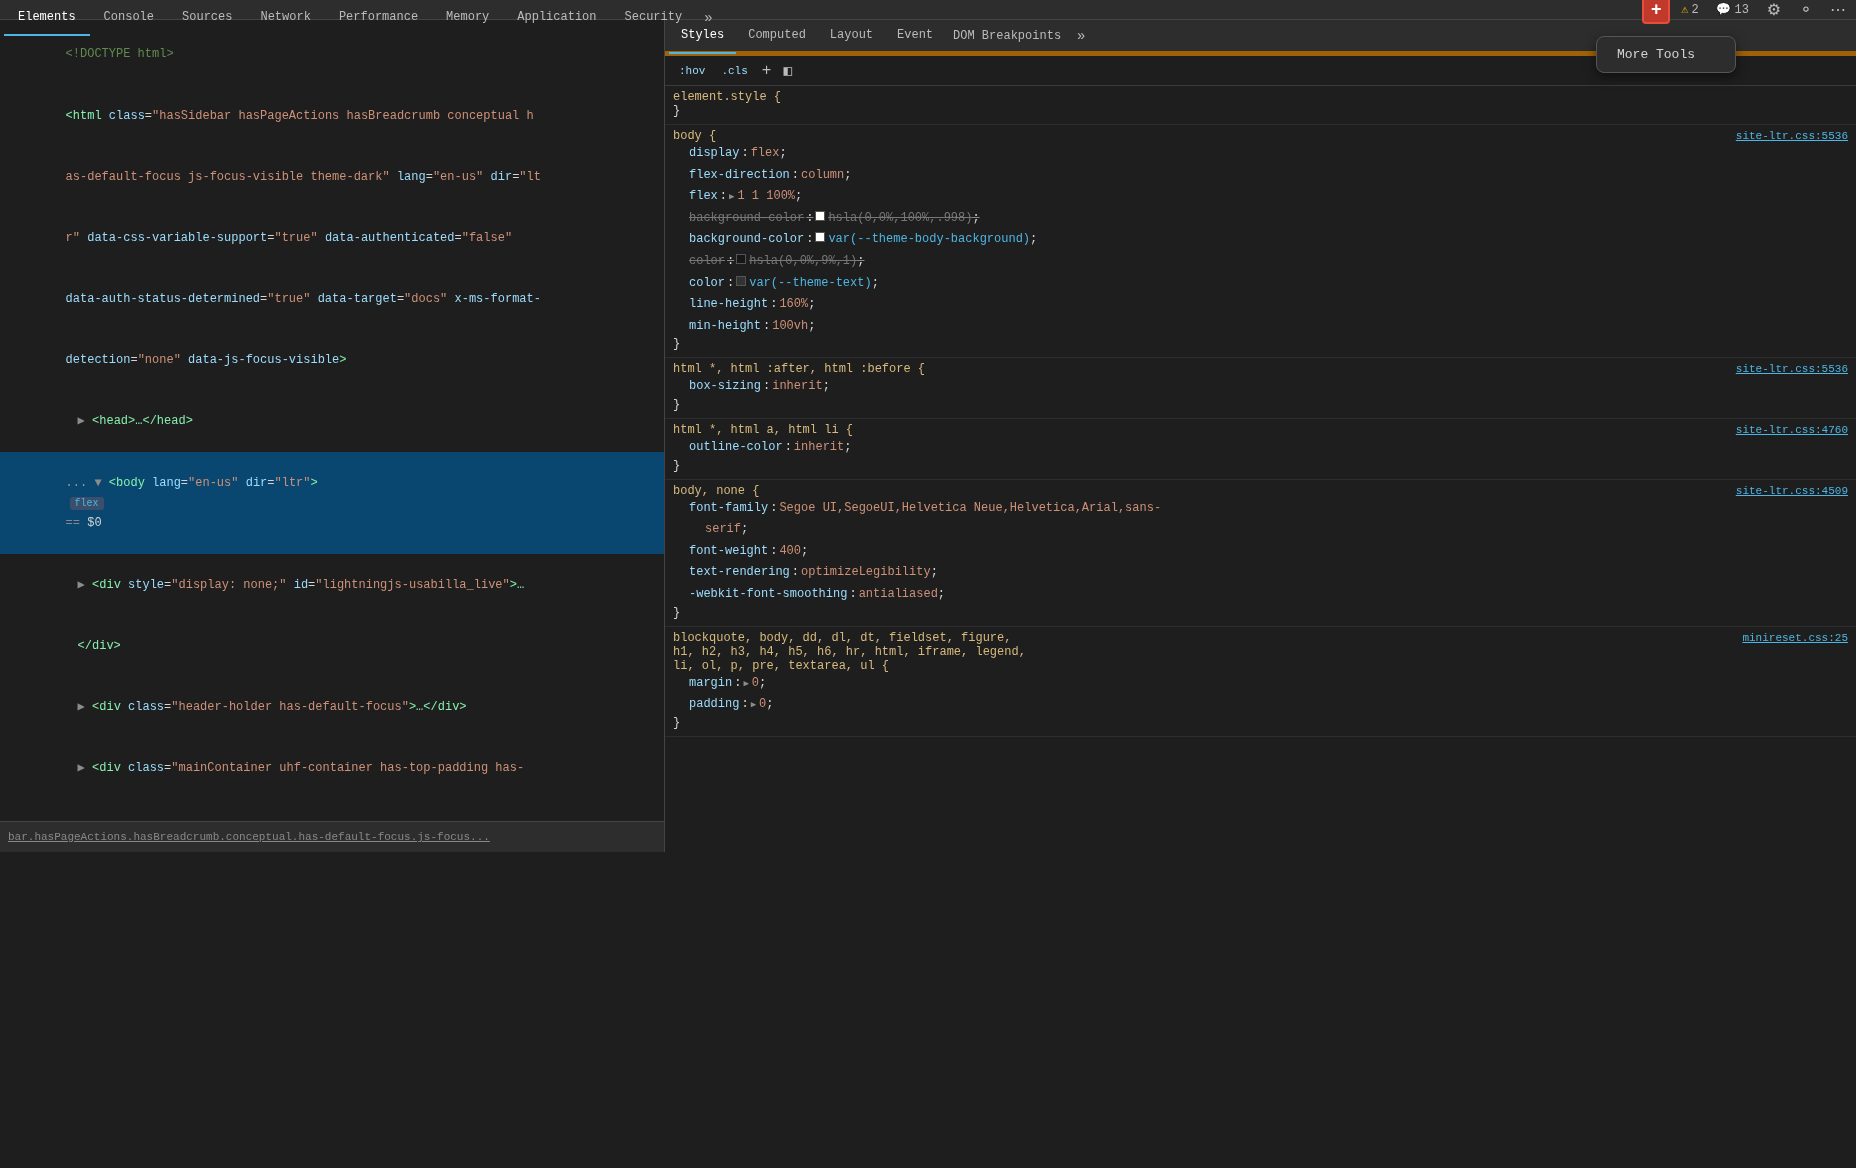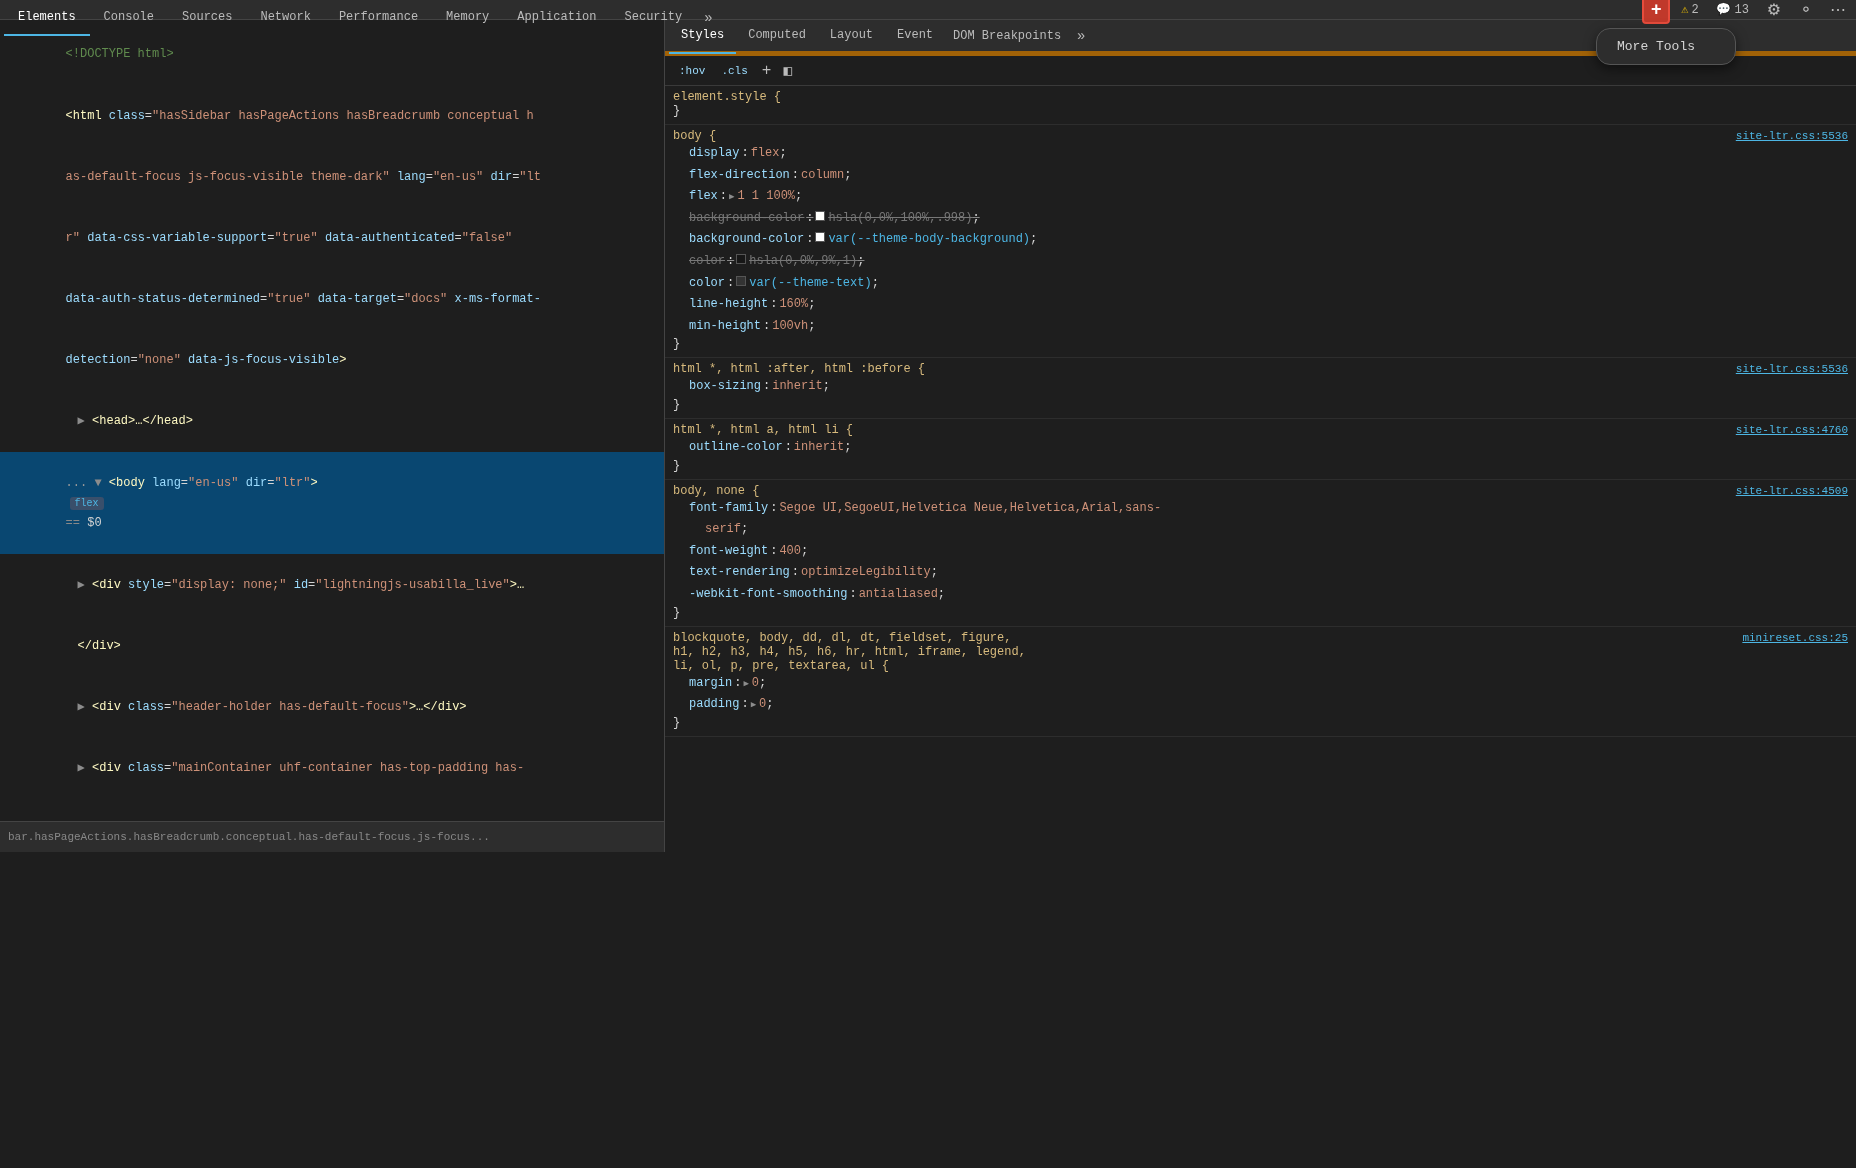--- a/index.html
+++ b/index.html
@@ -79,25 +79,25 @@
       padding: 2px 7px;
       border-radius: 3px;
       font-size: 12px;
       cursor: pointer;
       color: #bbb;
     }
 
     
     .more-tools-popup {
       position: absolute;
-      top: 28px;
+      top: 36px;
       right: 120px;
       background: #2d2d2d;
       border: 1px solid #555;
-      border-radius: 14px;
+      border-radius: 8px;
       z-index: 100;
       min-width: 140px;
       box-shadow: 0 4px 12px rgba(0,0,0,0.5);
     }
     .more-tools-item {
       padding: 10px 20px;
       cursor: pointer;
       color: #d4d4d4;
       font-size: 13px;
       white-space: nowrap;
@@ -125,21 +125,21 @@
       font-size: 12px;
       line-height: 1.7;
     }
     .html-line {
       padding: 0 8px;
       white-space: pre-wrap;
       word-break: break-all;
       cursor: default;
     }
     .html-line.selected { background: #094771; }
-    .tag { color: #fef9c3; }
+    .tag { color: #86efac; }
     .attr-name { color: #9cdcfe; }
     .attr-value { color: #ce9178; }
     .text-content { color: #d4d4d4; }
     .doctype { color: #608b4e; }
     .indent1 { padding-left: 20px; }
     .flex-badge {
       background: #394f6b;
       color: #4db6e4;
       padding: 1px 5px;
       border-radius: 3px;
@@ -152,20 +152,21 @@
       background: #2d2d2d;
       border-top: 1px solid #444;
       padding: 15px 8px;
       display: flex;
       align-items: center;
       font-size: 11px;
       color: #888;
       overflow: hidden;
       white-space: nowrap;
       text-overflow: ellipsis;
+      text-decoration: underline;
     }
 
     
     .styles-panel {
       flex: 1;
       background: #1e1e1e;
       display: flex;
       flex-direction: column;
       overflow: hidden;
     }

